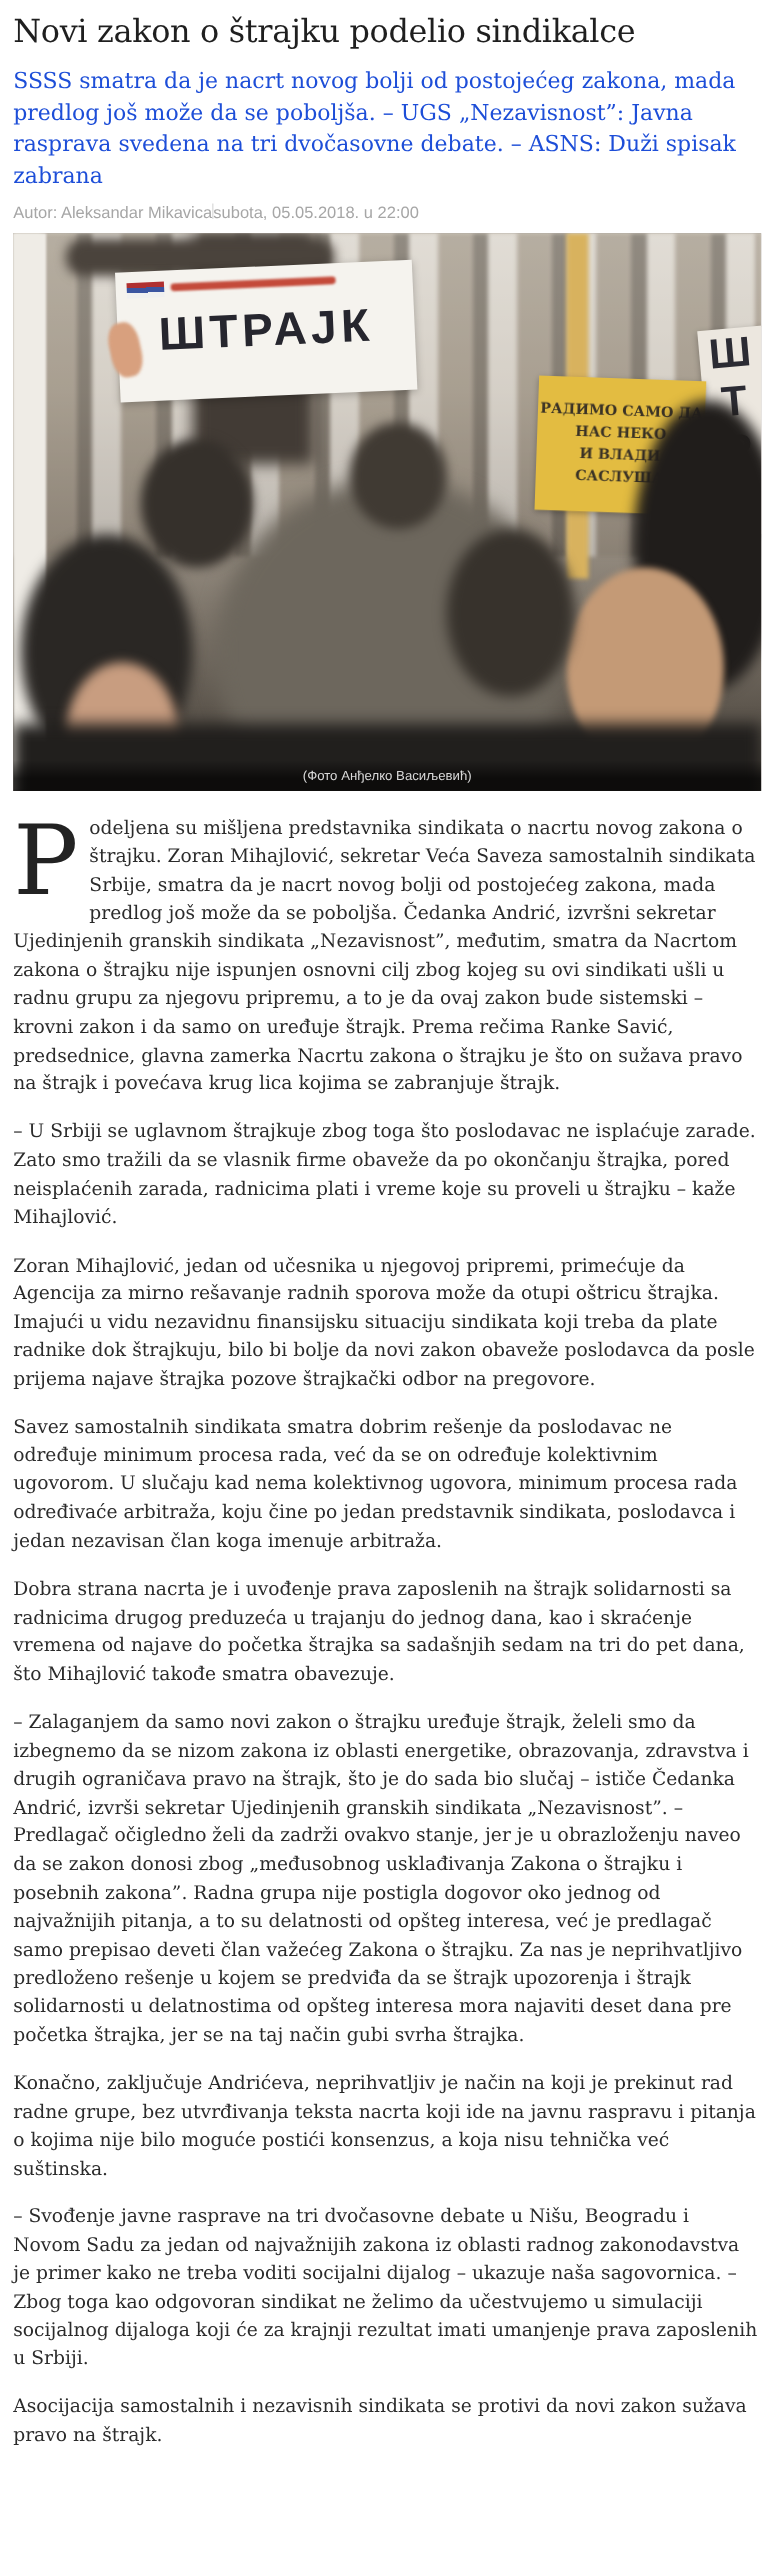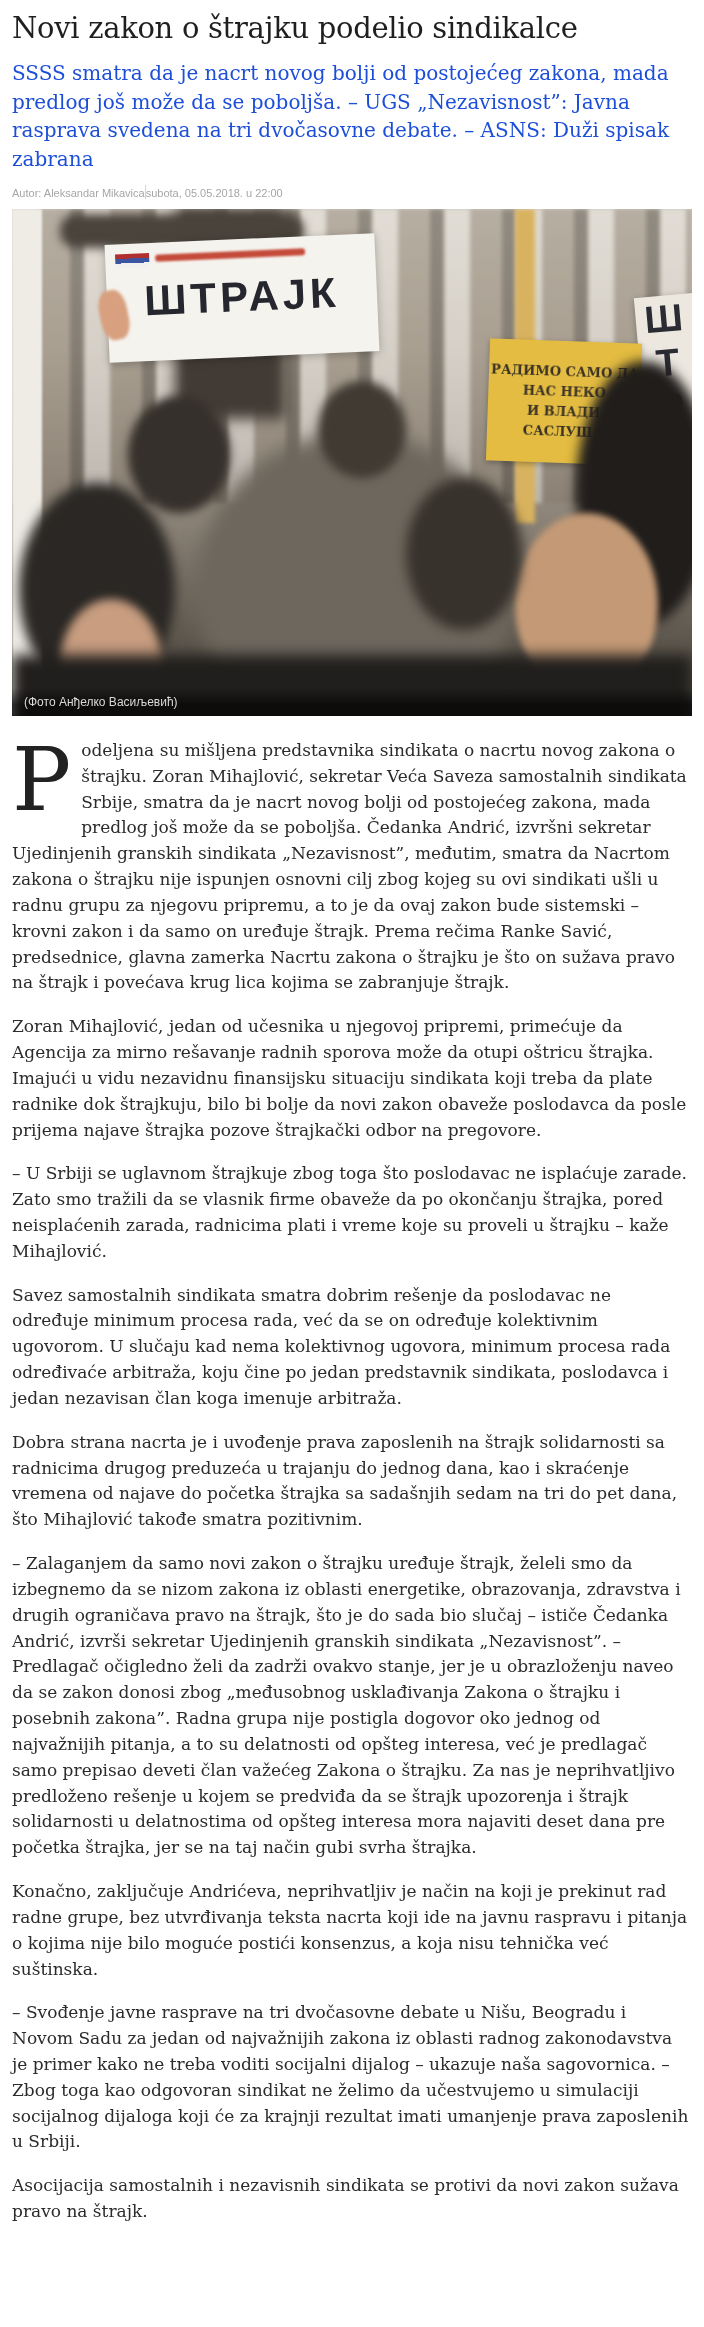--- a/index.html
+++ b/index.html
@@ -1,22 +1,22 @@
 <!DOCTYPE html>
 <html lang="sr"><head>
 <meta charset="utf-8">
 <style>
   html,body{margin:0;padding:0;background:#ffffff;}
   .page{width:704px;box-sizing:border-box;padding:8px 12px 20px 12px;background:#fff;
         font-family:"DejaVu Serif", serif;}
   h1.title{margin:4px 0 14px 0;font-size:29px;line-height:1.15;color:#1f1f1f;
         font-weight:400;letter-spacing:-0.3px;}
   p.lead{margin:0 0 12px 0;font-size:20px;line-height:1.42;color:#1d4ed8;}
-  .byline{font-family:"Liberation Sans", sans-serif;font-size:11px;color:#a6a6a6;
-        margin:0 0 10px 0;display:flex;align-items:flex-end;}
+  .byline{font-family:"Liberation Sans", sans-serif;font-size:15px;color:#a6a6a6;
+        margin:0 0 10px 0;display:flex;align-items:flex-start;}
   .byline .sep{display:inline-block;width:1px;height:14px;background:#d5d5d5;}
 
   
   figure.photo{margin:0 0 22px 0;position:relative;width:680px;height:507px;
         overflow:hidden;background:#9a938a;}
   .photo *{position:absolute;}
   .ph-bg{inset:0;background:linear-gradient(180deg,#cfc8bc 0%,#bcb3a5 28%,#978e82 55%,#5e574e 85%,#403b35 100%);}
   .ph-cols{left:0;top:0;width:100%;height:58%;
         background:repeating-linear-gradient(90deg,rgba(255,255,255,.38) 0 26px,rgba(120,108,95,.28) 26px 58px,rgba(45,40,34,.38) 58px 72px);
         filter:blur(2px);}
@@ -51,21 +51,21 @@
   .b3{left:17%;top:37%;width:15%;height:23%;background:#35302b;filter:blur(5px);}
   .b4{left:45%;top:34%;width:13%;height:19%;background:#403a33;filter:blur(5px);}
   .b5{left:83%;top:30%;width:20%;height:52%;background:#201d1b;filter:blur(6px);}
   .b6{left:74%;top:60%;width:21%;height:36%;background:#c49a76;filter:blur(3px);}
   .b7{left:7%;top:77%;width:15%;height:26%;background:#c89d80;filter:blur(5px);}
   .b8{left:58%;top:53%;width:17%;height:30%;background:#37322c;filter:blur(6px);}
   .b9{left:0;bottom:-4%;width:100%;height:16%;background:#211f1d;filter:blur(7px);border-radius:0;}
 
   figcaption{left:0;bottom:0;width:100%;box-sizing:border-box;padding:7px 12px;
         background:linear-gradient(180deg,rgba(0,0,0,0) 0%,rgba(0,0,0,.62) 60%);
-        color:#d9d9d9;font-family:"Liberation Sans", sans-serif;font-size:12px;}
+        color:#d9d9d9;font-family:"Liberation Sans", sans-serif;font-size:12px;text-align:center;}
 
   
   .body p{margin:0 0 18px 0;font-size:17px;line-height:1.52;color:#2b2b2b;}
   .dropcap{float:left;font-size:88px;line-height:72px;padding:6px 10px 0 0;color:#222;
         font-family:"DejaVu Serif", serif;}
 </style>
 </head>
 <body>
 
 <div class="page">
@@ -116,24 +116,24 @@
     <div class="blob b8"></div>
     <div class="blob b9"></div>
 
     <figcaption>(Фото Анђелко Васиљевић)</figcaption>
   </figure>
 
   <div class="body">
     <p>
       <span class="dropcap">P</span><span>odeljena su mišljena predstavnika sindikata o nacrtu novog zakona o štrajku. Zoran Mihajlović, sekretar Veća Saveza samostalnih sindikata Srbije, smatra da je nacrt novog bolji od postojećeg zakona, mada predlog još može da se poboljša. Čedanka Andrić, izvršni sekretar Ujedinjenih granskih sindikata „Nezavisnost”, međutim, smatra da Nacrtom zakona o štrajku nije ispunjen osnovni cilj zbog kojeg su ovi sindikati ušli u radnu grupu za njegovu pripremu, a to je da ovaj zakon bude sistemski – krovni zakon i da samo on uređuje štrajk. Prema rečima Ranke Savić, predsednice, glavna zamerka Nacrtu zakona o štrajku je što on sužava pravo na štrajk i povećava krug lica kojima se zabranjuje štrajk.</span>
     </p>
+    <p>– U Srbiji se uglavnom štrajkuje zbog toga što poslodavac ne isplaćuje zarade. Zato smo tražili da se vlasnik firme obaveže da po okončanju štrajka, pored neisplaćenih zarada, radnicima plati i vreme koje su proveli u štrajku – kaže Mihajlović.</p>
     <p>Zoran Mihajlović, jedan od učesnika u njegovoj pripremi, primećuje da Agencija za mirno rešavanje radnih sporova može da otupi oštricu štrajka. Imajući u vidu nezavidnu finansijsku situaciju sindikata koji treba da plate radnike dok štrajkuju, bilo bi bolje da novi zakon obaveže poslodavca da posle prijema najave štrajka pozove štrajkački odbor na pregovore.</p>
-    <p>– U Srbiji se uglavnom štrajkuje zbog toga što poslodavac ne isplaćuje zarade. Zato smo tražili da se vlasnik firme obaveže da po okončanju štrajka, pored neisplaćenih zarada, radnicima plati i vreme koje su proveli u štrajku – kaže Mihajlović.</p>
     <p>Savez samostalnih sindikata smatra dobrim rešenje da poslodavac ne određuje minimum procesa rada, već da se on određuje kolektivnim ugovorom. U slučaju kad nema kolektivnog ugovora, minimum procesa rada određivaće arbitraža, koju čine po jedan predstavnik sindikata, poslodavca i jedan nezavisan član koga imenuje arbitraža.</p>
-    <p>Dobra strana nacrta je i uvođenje prava zaposlenih na štrajk solidarnosti sa radnicima drugog preduzeća u trajanju do jednog dana, kao i skraćenje vremena od najave do početka štrajka sa sadašnjih sedam na tri do pet dana, što Mihajlović takođe smatra pozitivnim.</p>
+    <p>Dobra strana nacrta je i uvođenje prava zaposlenih na štrajk solidarnosti sa radnicima drugog preduzeća u trajanju do jednog dana, kao i skraćenje vremena od najave do početka štrajka sa sadašnjih sedam na tri do pet dana, što Mihajlović takođe smatra obavezuje.</p>
     <p>– Zalaganjem da samo novi zakon o štrajku uređuje štrajk, želeli smo da izbegnemo da se nizom zakona iz oblasti energetike, obrazovanja, zdravstva i drugih ograničava pravo na štrajk, što je do sada bio slučaj – ističe Čedanka Andrić, izvrši sekretar Ujedinjenih granskih sindikata „Nezavisnost”. – Predlagač očigledno želi da zadrži ovakvo stanje, jer je u obrazloženju naveo da se zakon donosi zbog „međusobnog usklađivanja Zakona o štrajku i posebnih zakona”. Radna grupa nije postigla dogovor oko jednog od najvažnijih pitanja, a to su delatnosti od opšteg interesa, već je predlagač samo prepisao deveti član važećeg Zakona o štrajku. Za nas je neprihvatljivo predloženo rešenje u kojem se predviđa da se štrajk upozorenja i štrajk solidarnosti u delatnostima od opšteg interesa mora najaviti deset dana pre početka štrajka, jer se na taj način gubi svrha štrajka.</p>
     <p>Konačno, zaključuje Andrićeva, neprihvatljiv je način na koji je prekinut rad radne grupe, bez utvrđivanja teksta nacrta koji ide na javnu raspravu i pitanja o kojima nije bilo moguće postići konsenzus, a koja nisu tehnička već suštinska.</p>
     <p>– Svođenje javne rasprave na tri dvočasovne debate u Nišu, Beogradu i Novom Sadu za jedan od najvažnijih zakona iz oblasti radnog zakonodavstva je primer kako ne treba voditi socijalni dijalog – ukazuje naša sagovornica. – Zbog toga kao odgovoran sindikat ne želimo da učestvujemo u simulaciji socijalnog dijaloga koji će za krajnji rezultat imati umanjenje prava zaposlenih u Srbiji.</p>
     <p>Asocijacija samostalnih i nezavisnih sindikata se protivi da novi zakon sužava pravo na štrajk.</p>
 
   </div>
 
 </div>
 
 </body></html>

